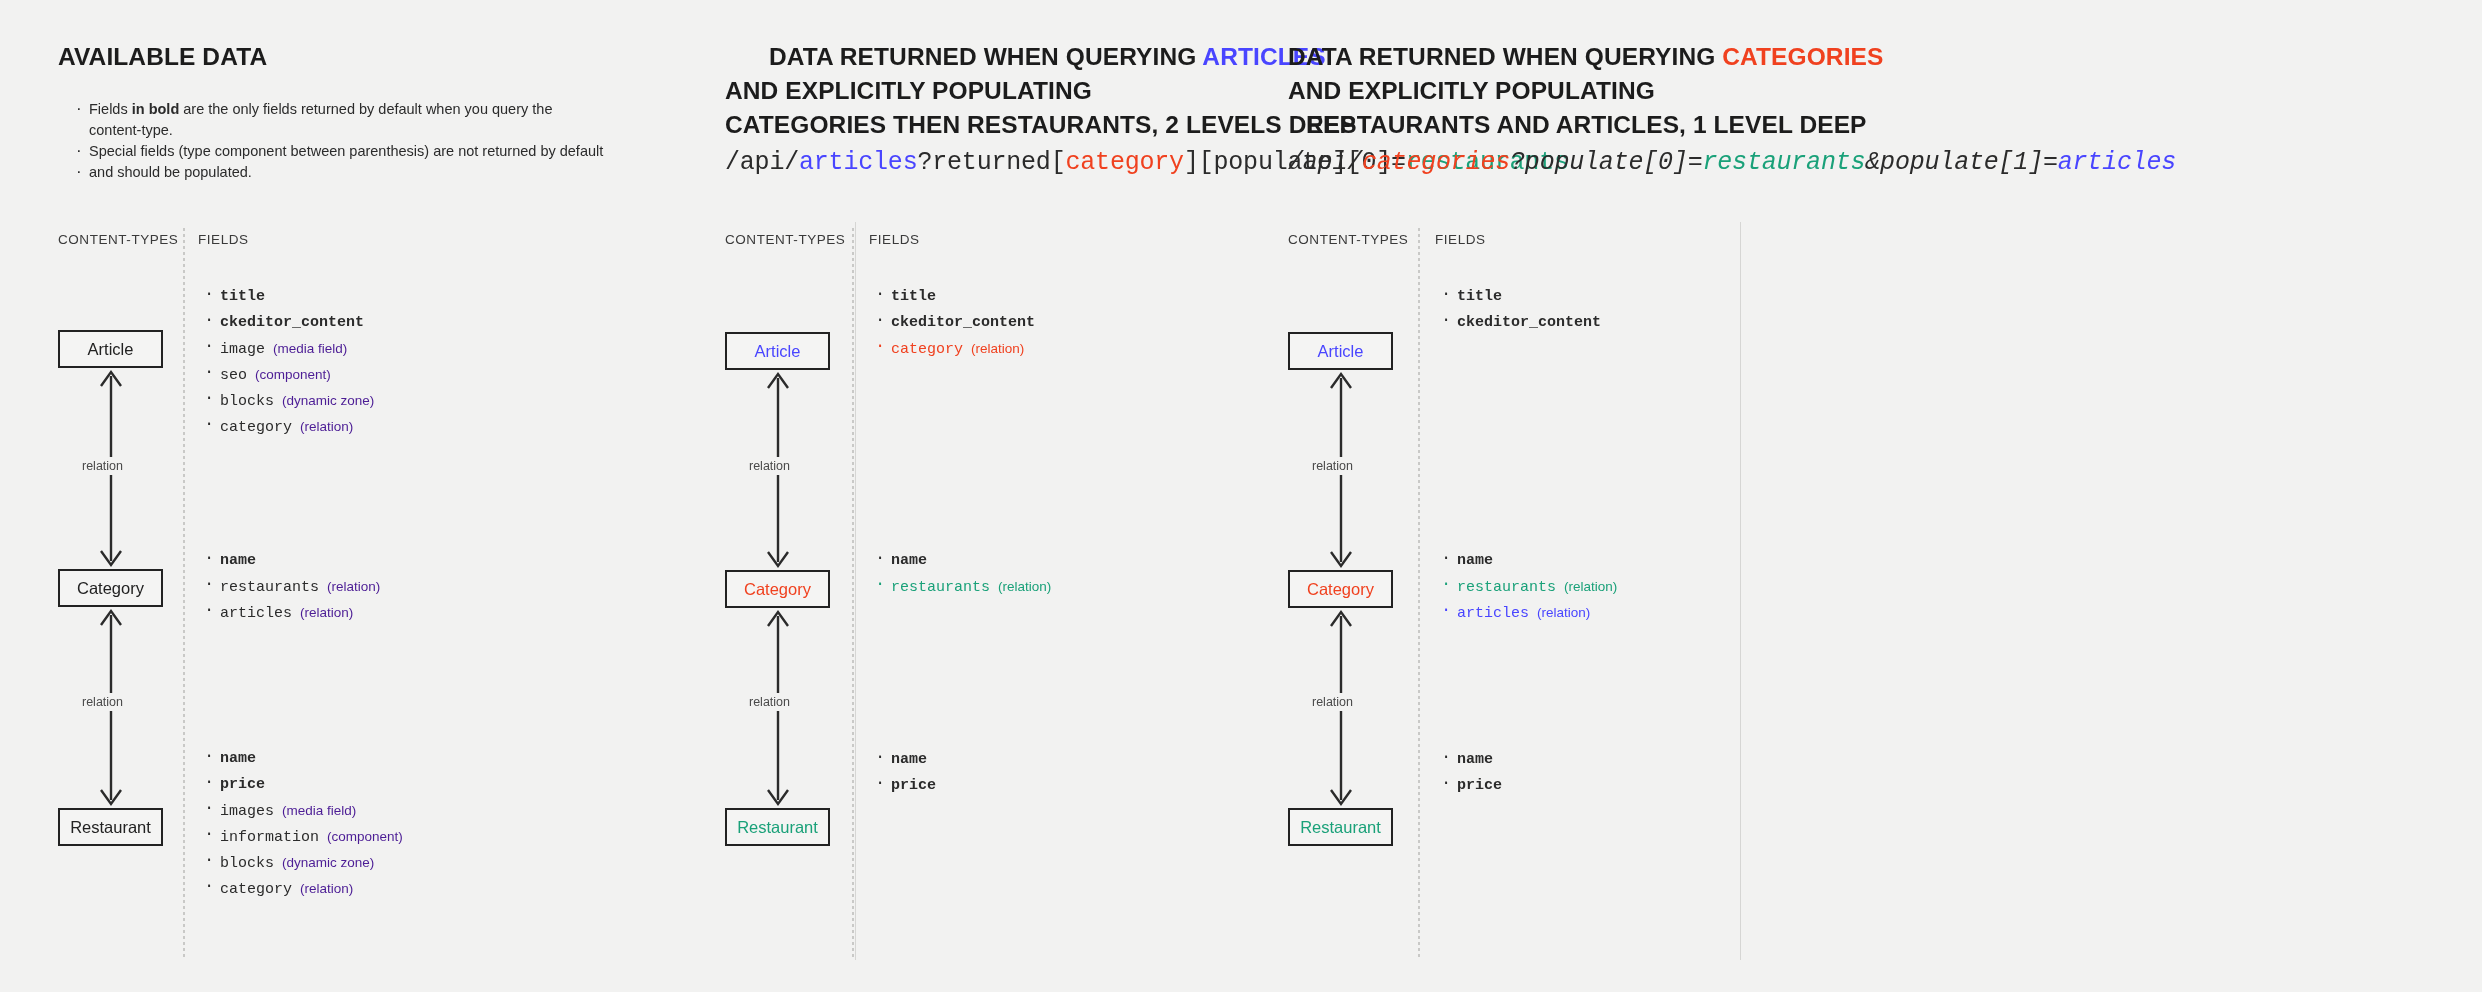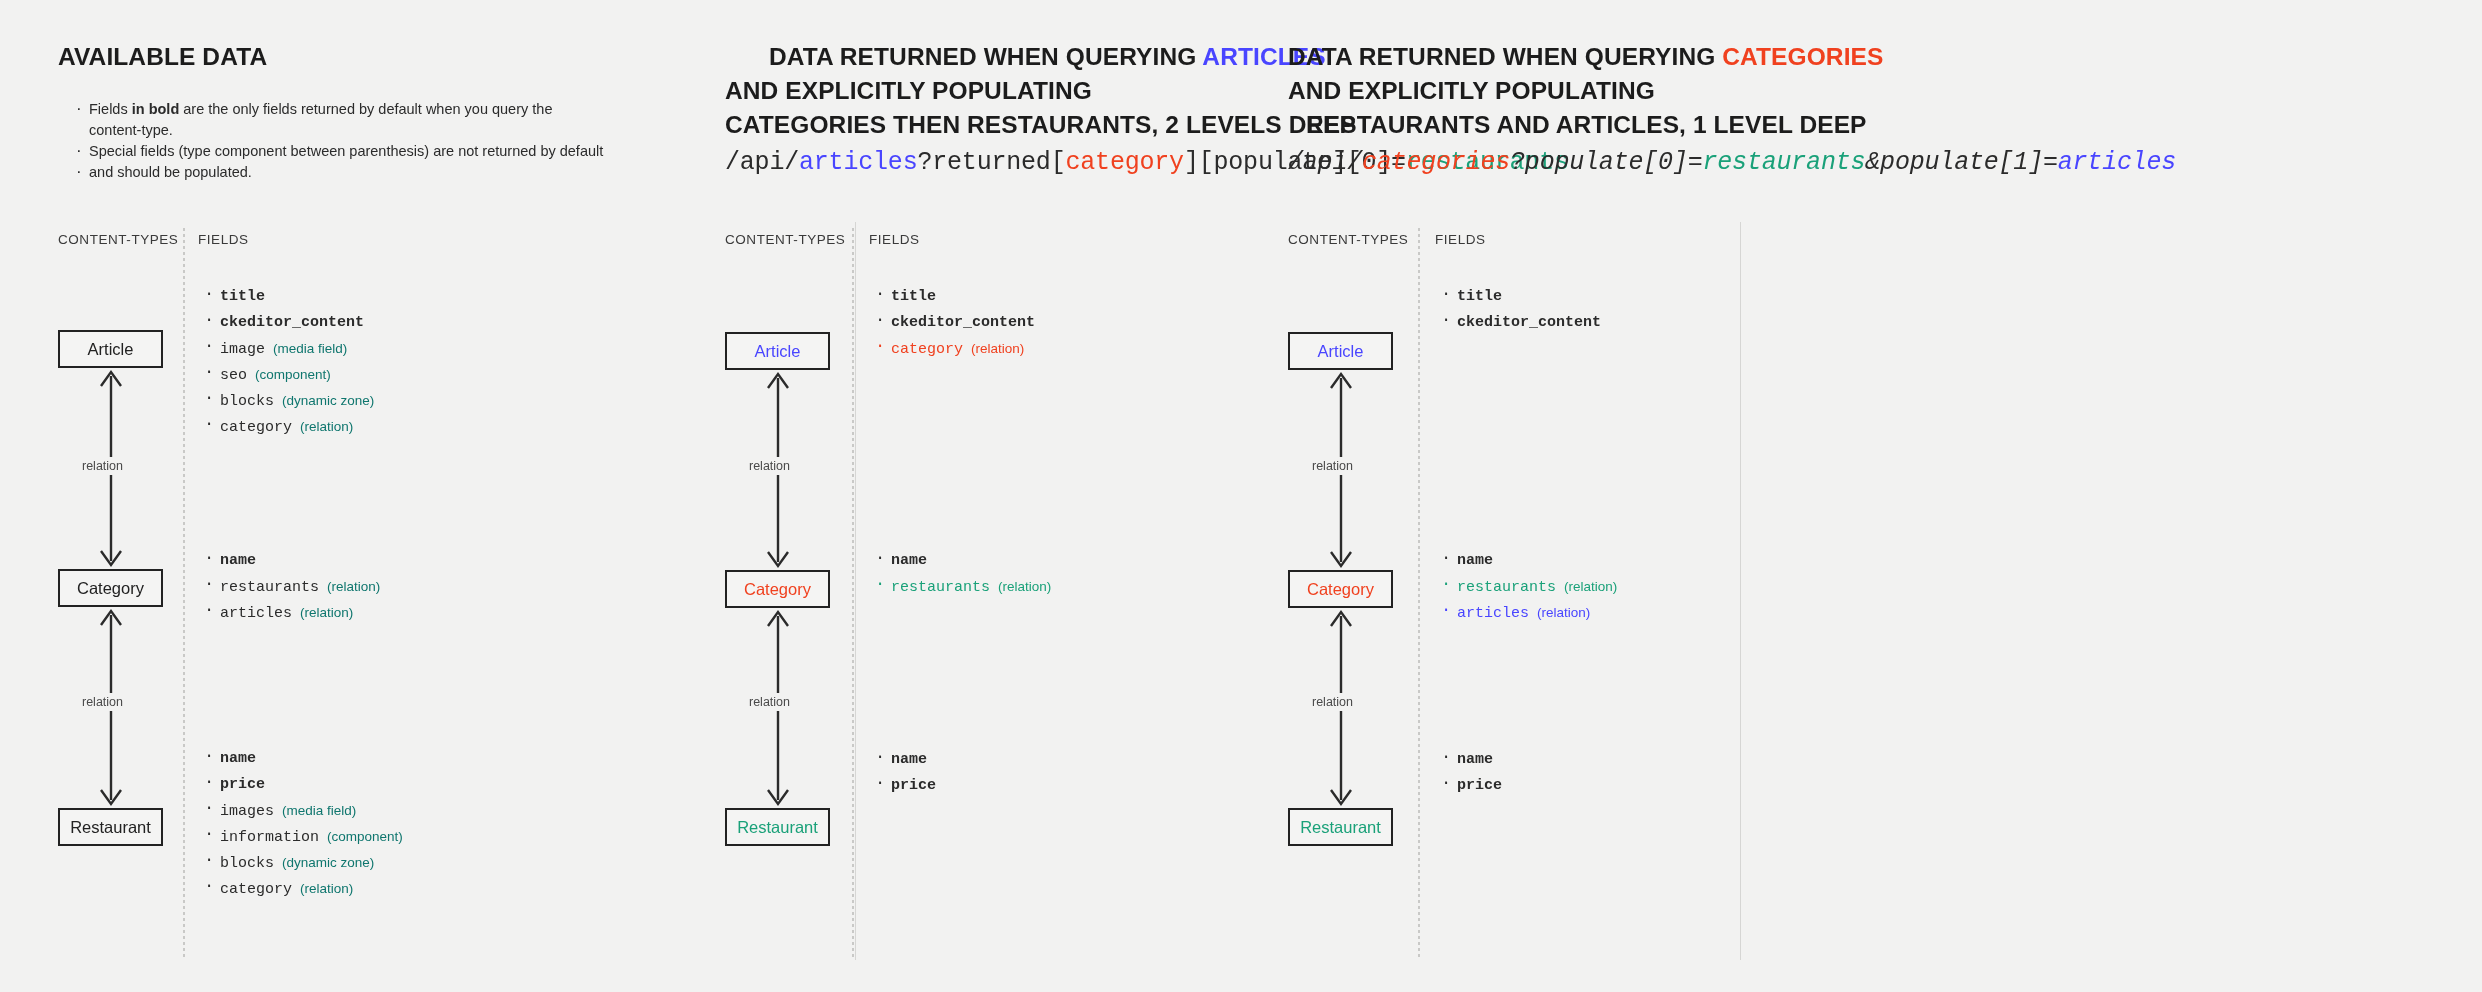--- a/index.html
+++ b/index.html
@@ -106,21 +106,21 @@
   }
   .fieldlist .row{position:relative;padding-left:22px;height:26px;}
   .fieldlist .row::before{
     content:"\00B7";position:absolute;left:6px;top:-3px;
     font-size:17px;line-height:26px;
   }
   .fieldlist .fname{font-weight:normal;}
   .fieldlist .row.bold .fname{font-weight:bold;}
   .fieldlist .ftype{
     font-family:"Liberation Sans", sans-serif;
-    font-size:13.5px;margin-left:8px;color:#0f766e;
+    font-size:13.5px;margin-left:8px;color:#4c1d95;
   }
   .fieldlist .row.c-red,.fieldlist .row.c-red::before{color:#f0411f;}
   .fieldlist .row.c-red .ftype{color:#f0411f;}
   .fieldlist .row.c-teal,.fieldlist .row.c-teal::before{color:#1aa179;}
   .fieldlist .row.c-teal .ftype{color:#1aa179;}
   .fieldlist .row.c-blue,.fieldlist .row.c-blue::before{color:#4945ff;}
   .fieldlist .row.c-blue .ftype{color:#4945ff;}
 </style>
 </head>
 <body>

